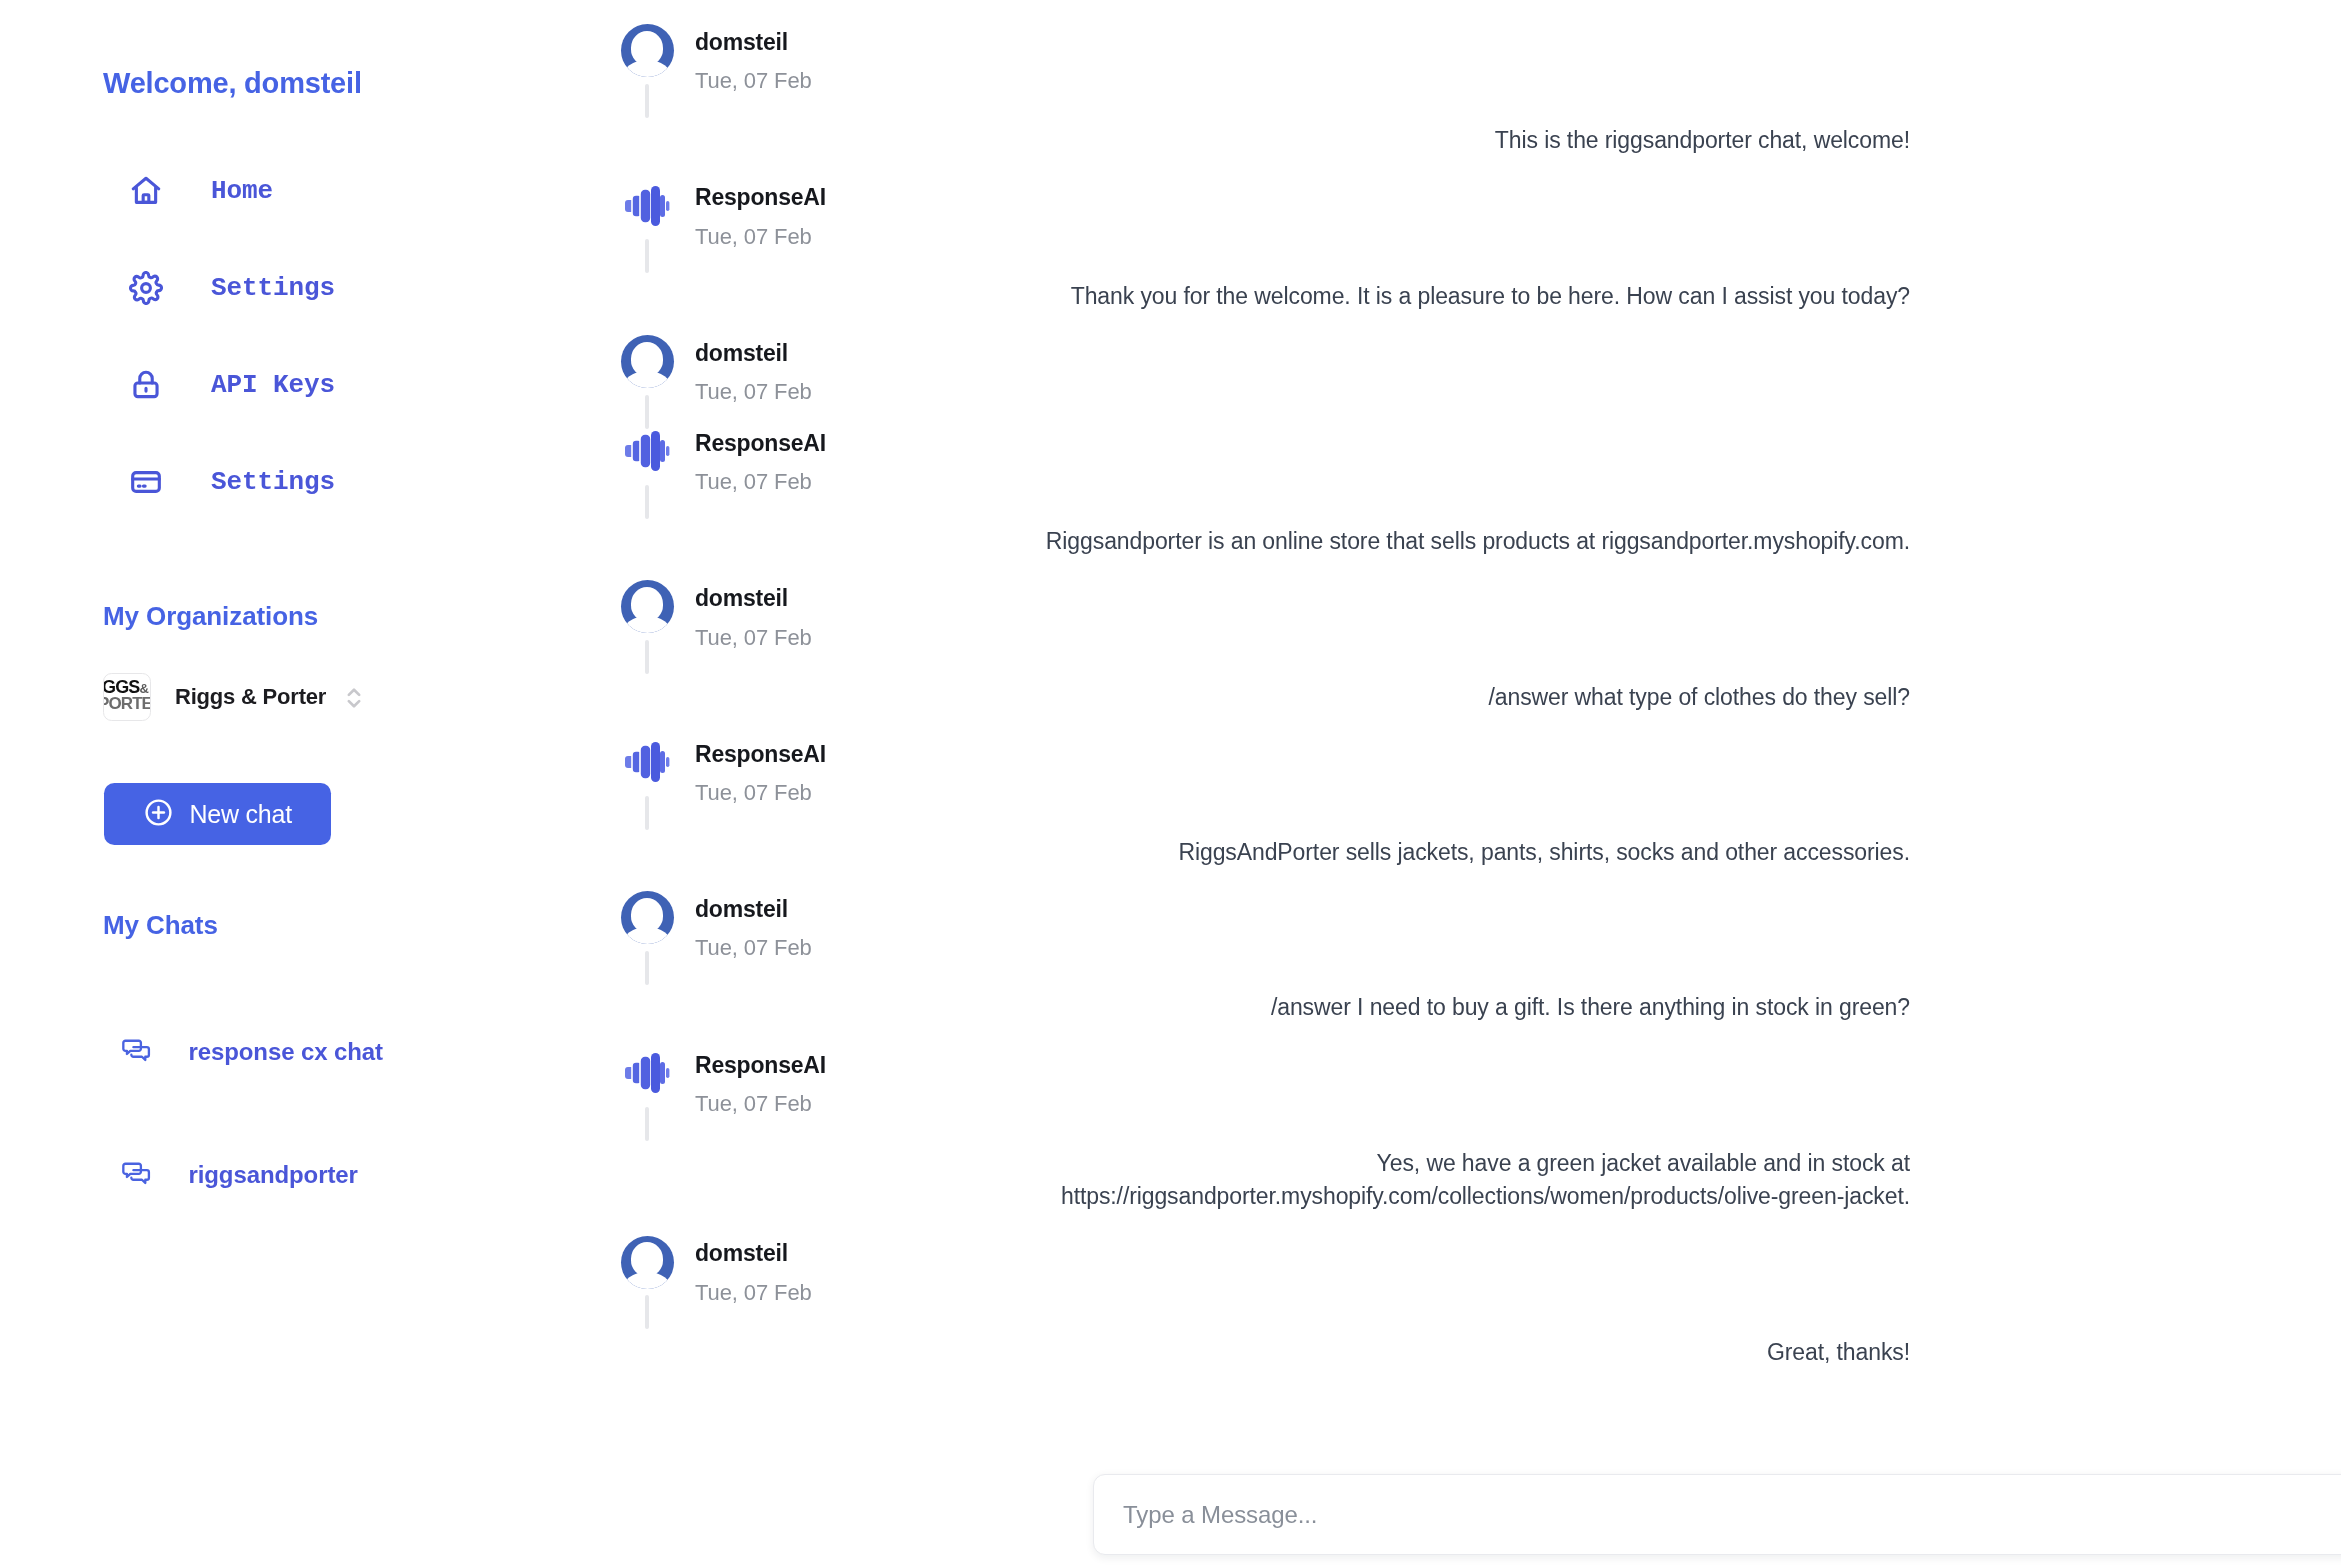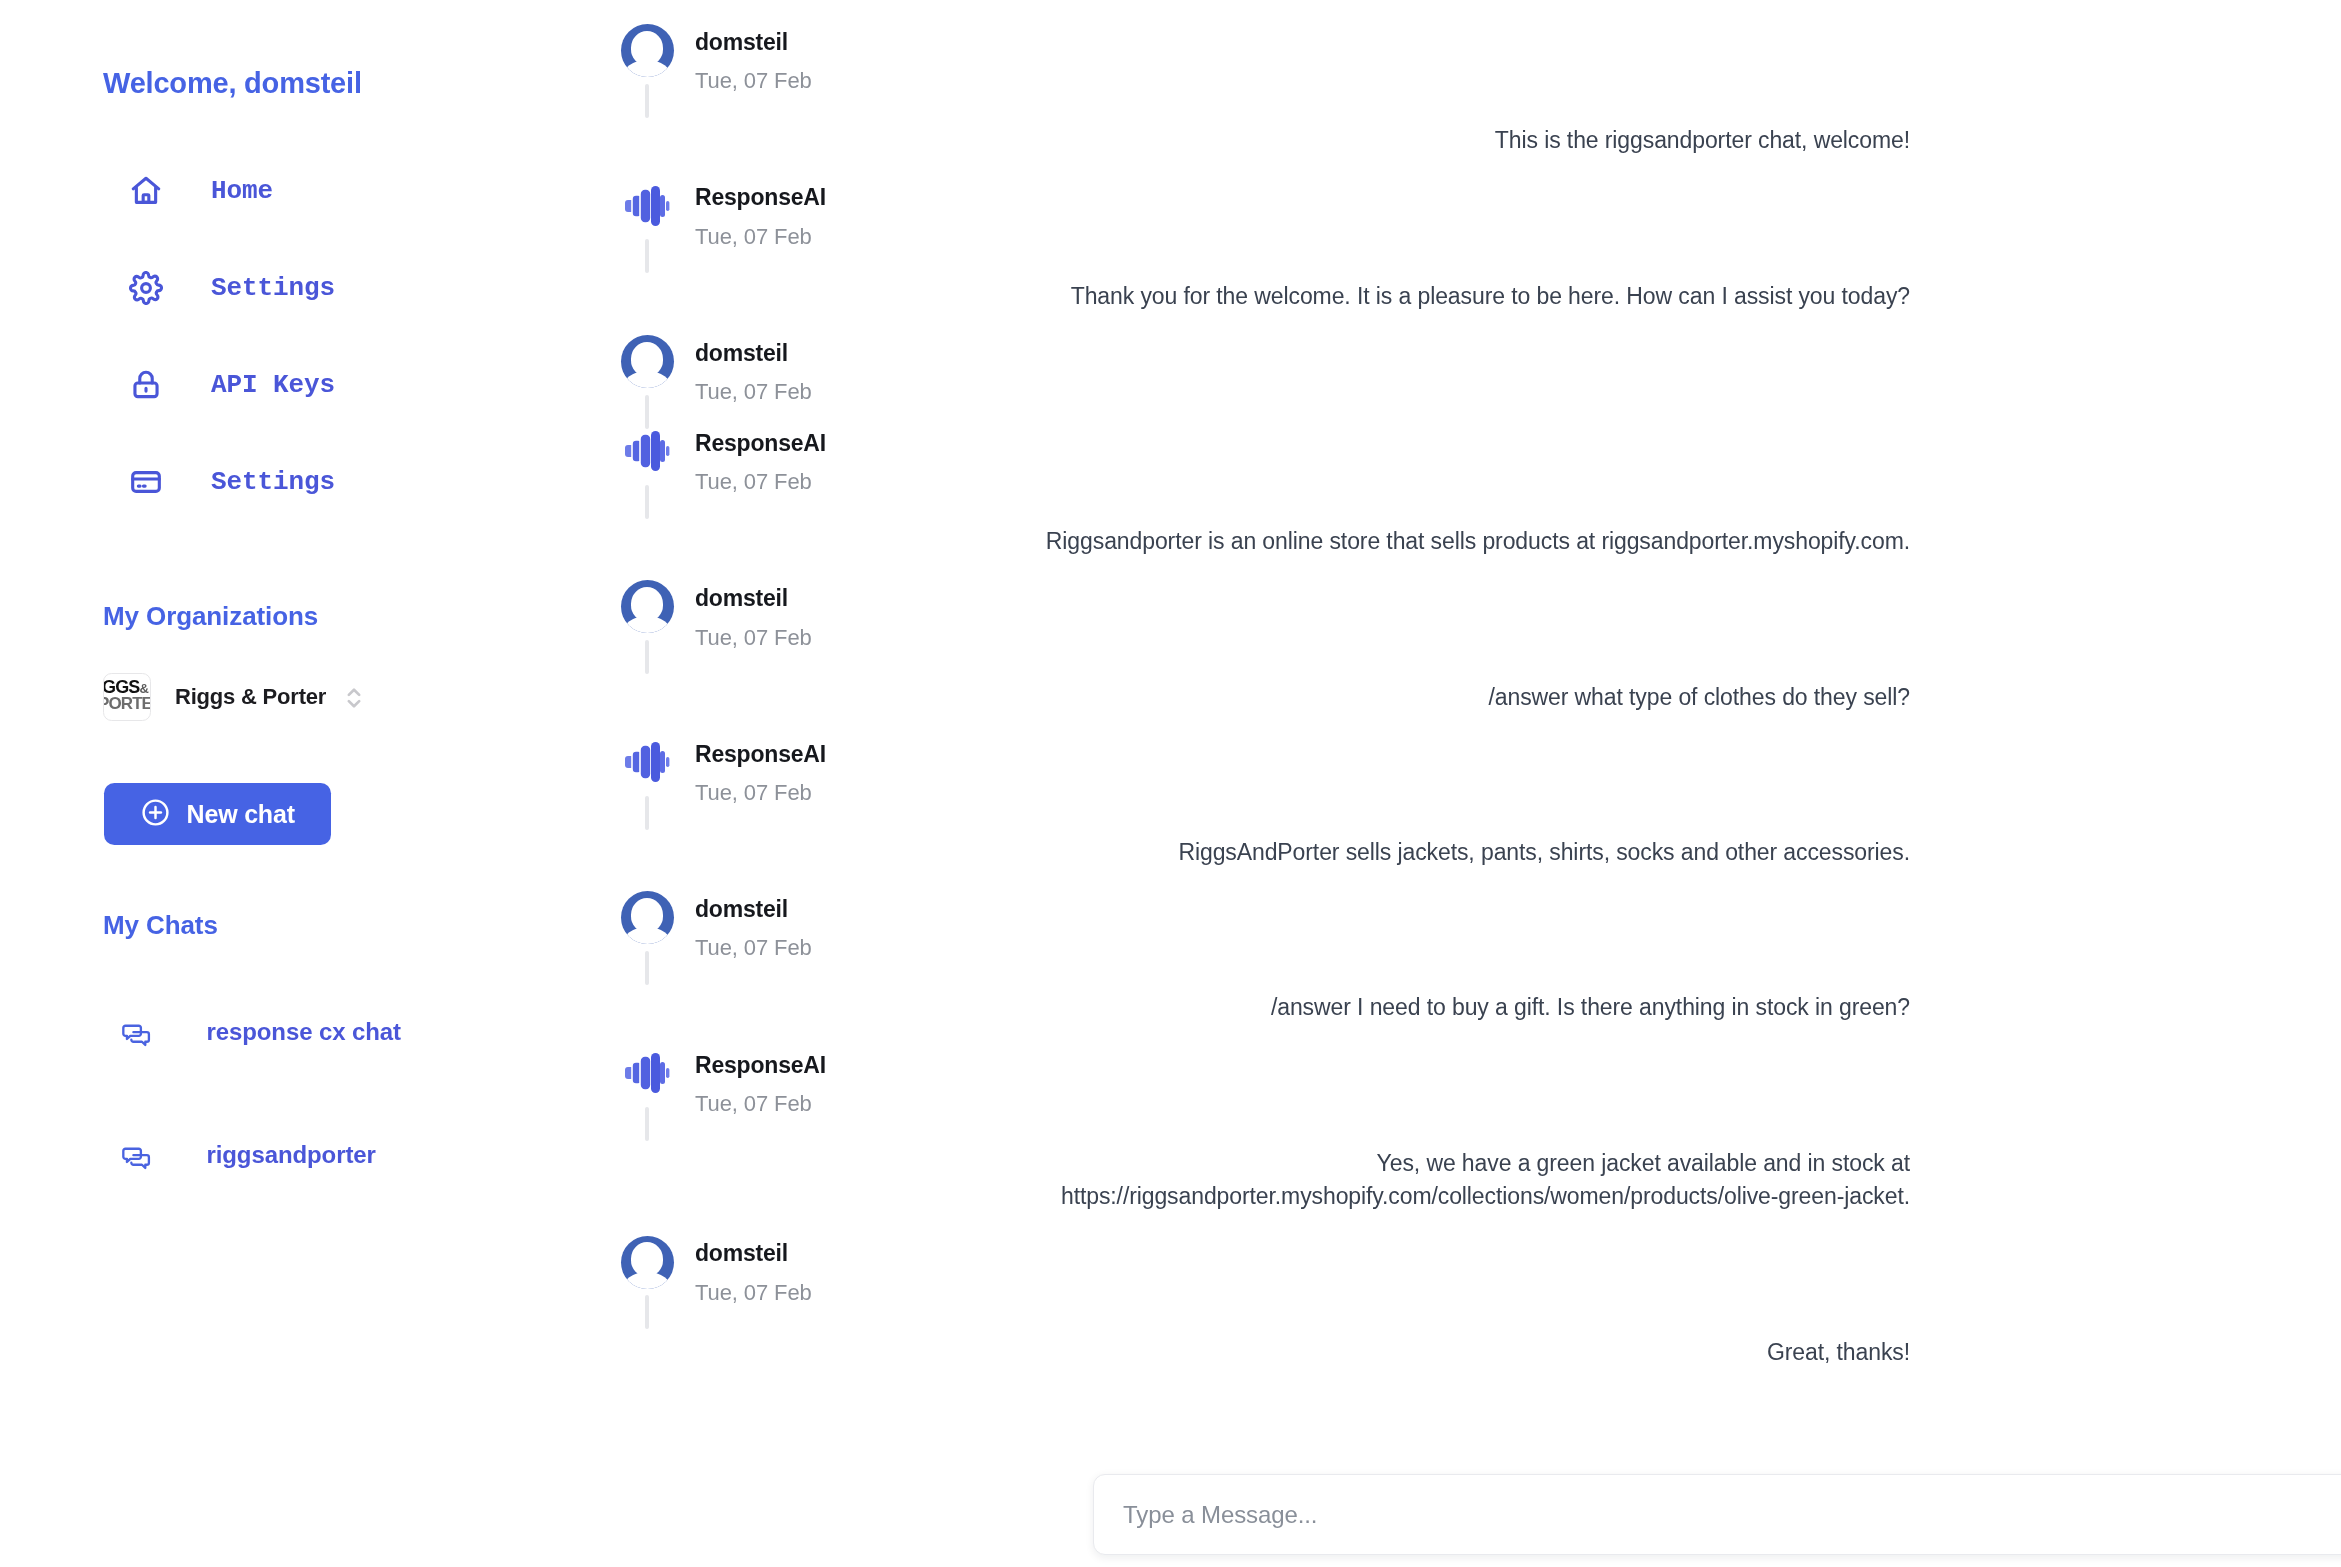--- a/index.html
+++ b/index.html
@@ -153,37 +153,36 @@
     color: #ffffff;
     display: flex;
     align-items: center;
     justify-content: center;
     cursor: pointer;
     font-family: "Liberation Sans", sans-serif;
   }
   .new-chat-label {
     margin-left: 15.4px;
     font-size: 25px;
-    font-weight: bold;
+    font-weight: normal;
     letter-spacing: -0.2px;
   }
 
   .chat-list {
     position: absolute;
     left: 120px;
     top: 1018px;
     width: 428px;
   }
   .chat-item {
     display: flex;
-    align-items: flex-start;
+    align-items: flex-end;
     height: 48px;
     margin-bottom: 75px;
     cursor: pointer;
-    gap: 18px;
   }
   .chat-item-icon {
     width: 32.5px;
     height: 32.5px;
     flex: 0 0 32.5px;
     display: flex;
     align-items: center;
     justify-content: center;
     color: #4a63e0;
   }

